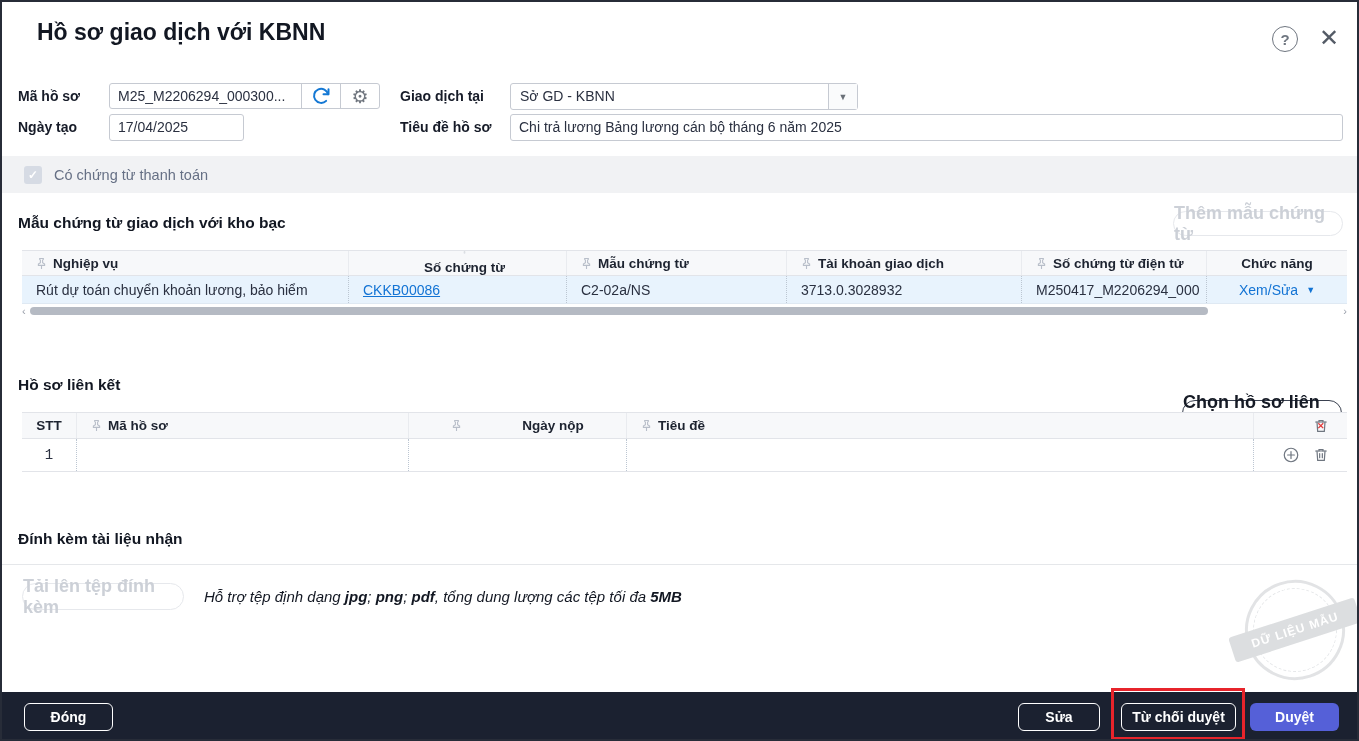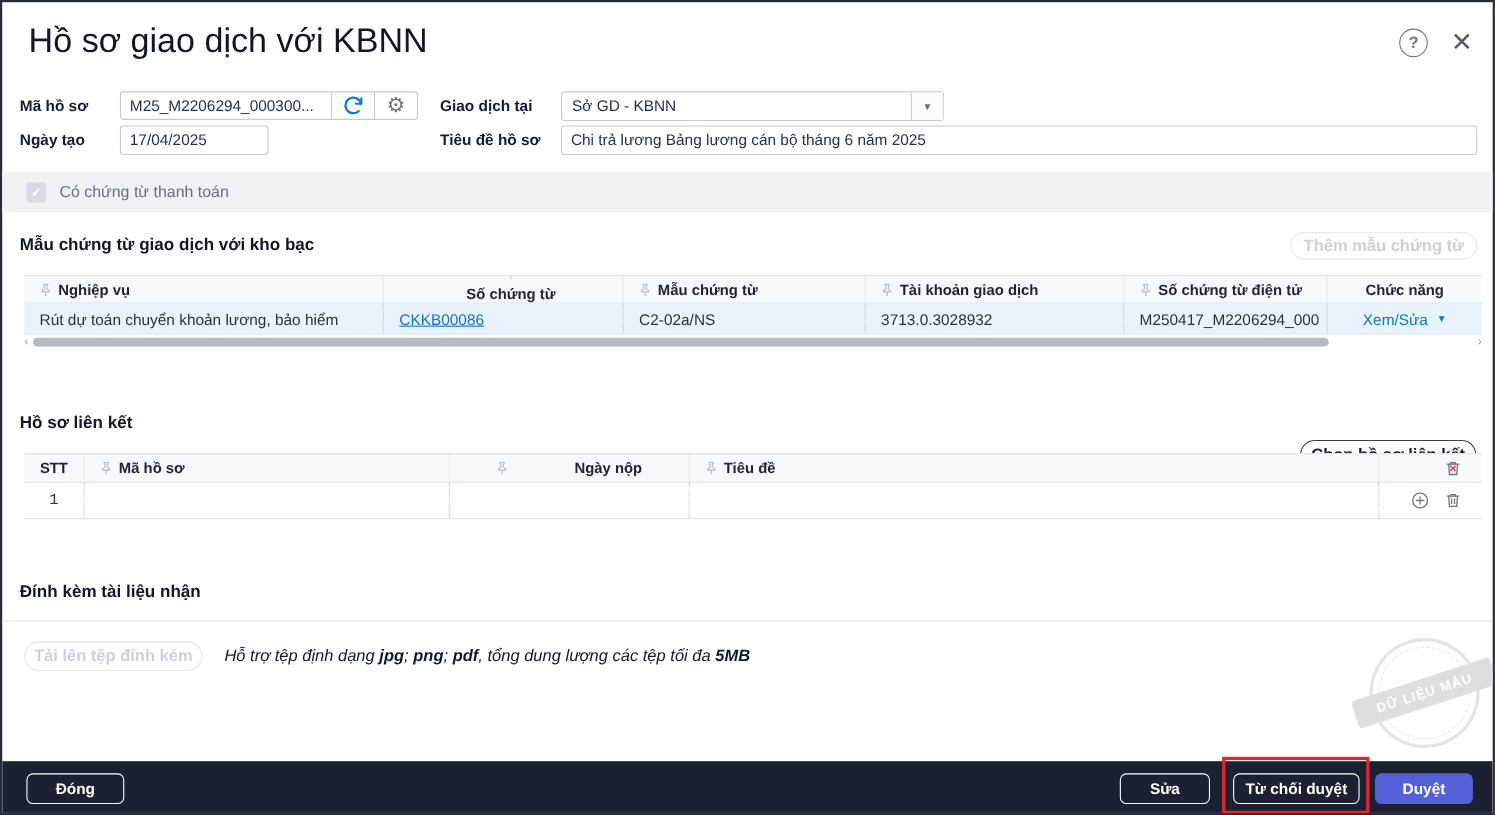--- a/index.html
+++ b/index.html
@@ -11,21 +11,21 @@
   }
   .abs { position: absolute; }
   .lbl { font-weight: bold; font-size: 14px; color: #161b28; line-height: 27px; }
   .inputbox {
     border: 1px solid #c6cad2; border-radius: 3px; background: #fff;
     font-size: 14px; color: #2a3040; line-height: 25px; padding: 0 8px;
     white-space: nowrap; overflow: hidden;
   }
   .pill-btn {
     border: 1.5px solid #3a4150; border-radius: 14px; background: #fff;
-    font-weight: bold; font-size: 15px; color: #161b26;
+    font-weight: bold; font-size: 18px; color: #161b26;
     display: flex; align-items: center; justify-content: center; cursor: pointer;
   }
   .pill-btn.disabled { border: 1.5px solid #e6e8ec; color: #ccd0d7; cursor: default; }
   .sec-title { font-weight: bold; font-size: 15.5px; color: #121722; }
   .thead {
     display: flex; background: #f7f8fa;
     border-top: 1px solid #e2e4e9; border-bottom: 1px solid #e2e4e9;
   }
   .th {
     display: flex; align-items: center; gap: 6px; padding-left: 14px;
@@ -48,21 +48,21 @@
   }
   .icon-btn { display: flex; align-items: center; justify-content: center; cursor: pointer; }
   a.cell-link { color: #1273d4; text-decoration: underline; }
   .blue-action { color: #1273d4; font-weight: normal; }
 </style>
 </head>
 <body>
 
 <div class="dialog">
 
-  <div class="abs" style="left:24px; top:17px; font-size:31px; font-weight:normal; color:#121722;">Hồ sơ giao dịch với KBNN</div>
+  <div class="abs" style="left:35px; top:17px; font-size:23px; font-weight:bold; color:#121722;">Hồ sơ giao dịch với KBNN</div>
 
   <div class="abs icon-btn" style="left:1270px; top:24px; width:26px; height:26px; border:1.5px solid #6f7680; border-radius:50%; color:#6f7680; font-size:15px; font-weight:bold;">?</div>
   <div class="abs icon-btn" style="left:1313px; top:22px; width:28px; height:28px; color:#545b66; font-size:24px;">✕</div>
 
   <div class="abs lbl" style="left:16px; top:81px;">Mã hồ sơ</div>
   <div class="abs" style="left:107px; top:81px; width:271px; height:26px; border:1px solid #c6cad2; border-radius:3px; display:flex; align-items:stretch; background:#fff;">
     <div style="flex:0 0 192px; font-size:14px; color:#2a3040; line-height:25px; padding:0 8px; white-space:nowrap; overflow:hidden; border-right:1px solid #c6cad2;">M25_M2206294_000300...</div>
     <div class="icon-btn" style="flex:0 0 39px; border-right:1px solid #c6cad2;">
       <svg width="20" height="20" viewBox="0 0 24 24" fill="none" stroke="#1478d4" stroke-width="2.4" stroke-linecap="round" stroke-linejoin="round">
         <path d="M21 4v6h-6"></path>

